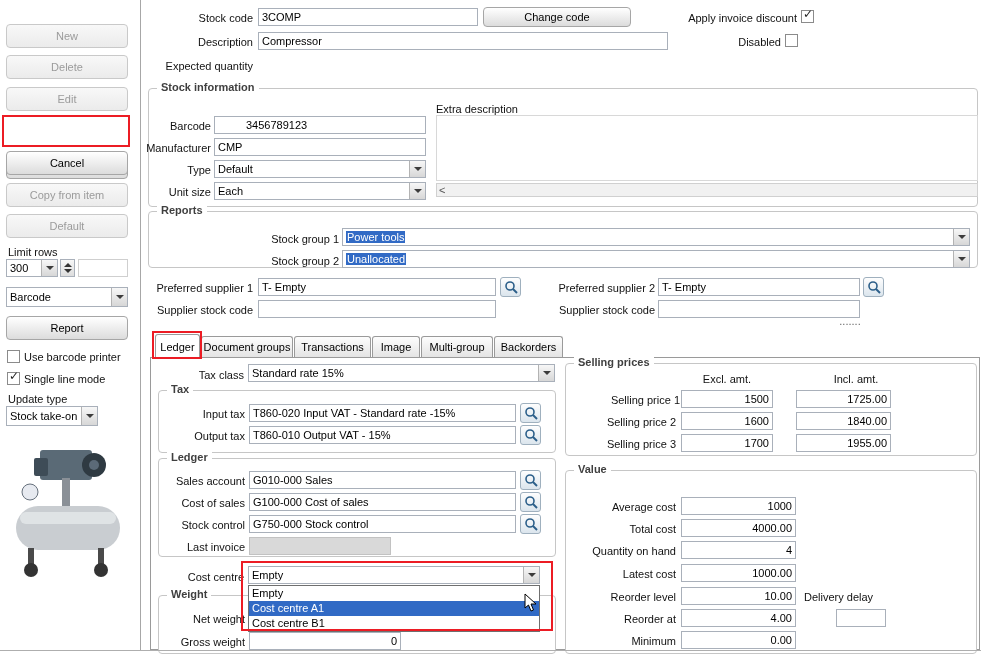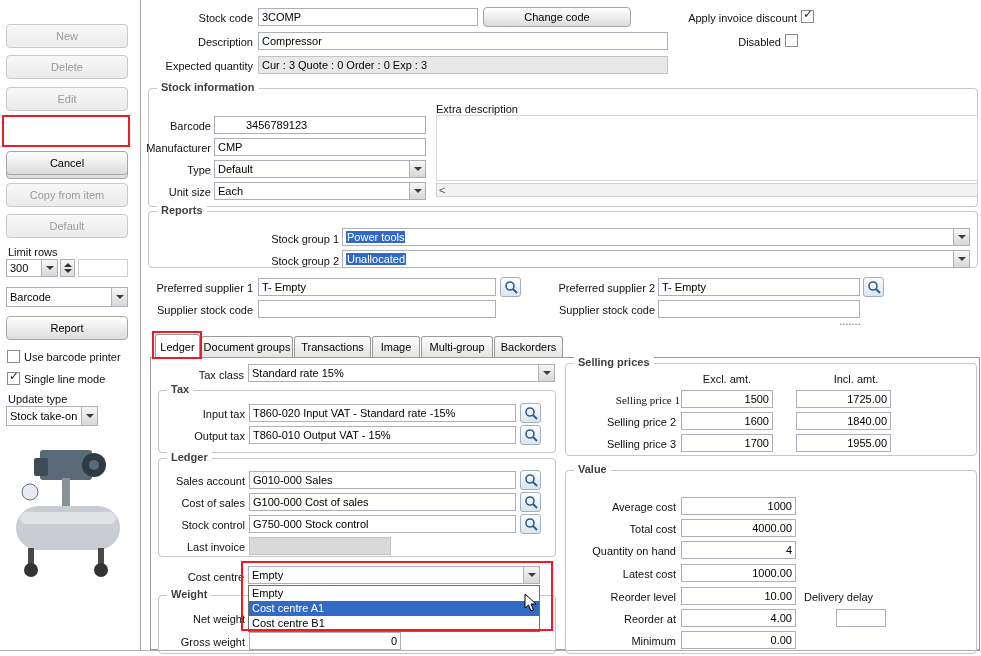--- a/index.html
+++ b/index.html
@@ -123,21 +123,20 @@
   <span class="cb" style="left:801px;top:10px;">
       <span class="tick">✓</span>
     </span>
 
   <div class="lbl" style="left:150px;top:35px;width:103px;">Description</div>
   <div class="field" style="left:258px;top:32px;width:410px;">Compressor</div>
   <div class="lbl" style="left:683px;top:35px;width:98px;">Disabled</div>
   <span class="cb" style="left:785px;top:34px;"></span>
 
   <div class="lbl" style="left:150px;top:59px;width:103px;">Expected quantity</div>
-  <div class="field ro" style="left:258px;top:56px;width:410px;">Cur : 3 Quote : 0 Order : 0 Exp : 3</div>
 
   <div class="group" style="left:148px;top:88px;width:830px;height:119px;">
     <div class="gtitle">Stock information</div>
     <div class="lbl" style="left:-6px;top:30px;width:68px;">Barcode</div>
     <div class="field" style="left:65px;top:27px;width:212px;padding-left:31px;">3456789123</div>
     <div class="lbl" style="left:-6px;top:52px;width:68px;">Manufacturer</div>
     <div class="field" style="left:65px;top:49px;width:212px;">CMP</div>
     <div class="lbl" style="left:-6px;top:74px;width:68px;">Type</div>
     <div class="combo" style="left:65px;top:71px;width:212px;">
       <span>Default</span>
@@ -271,21 +270,21 @@
     <div class="field num" style="left:90px;top:13px;width:152px;"></div>
     <div class="lbl" style="left:0;top:39px;width:86px;">Gross weight</div>
     <div class="field num" style="left:90px;top:36px;width:152px;">0</div>
   </div>
 
   <div class="group" style="left:565px;top:363px;width:412px;height:93px;">
     <div class="gtitle">Selling prices</div>
     <div class="hdr" style="left:111px;top:9px;width:100px;">Excl. amt.</div>
     <div class="hdr" style="left:240px;top:9px;width:100px;">Incl. amt.</div>
 
-    <div class="lbl" style="left:4px;top:29px;width:110px;font-family:Liberation Serif, serif;">Selling price 1</div>
+    <div class="lbl" style="left:4px;top:29px;width:110px;">Selling price 1</div>
     <div class="field num" style="left:115px;top:26px;width:92px;">1500</div>
     <div class="field num" style="left:230px;top:26px;width:95px;">1725.00</div>
 
     <div class="lbl" style="left:0;top:51px;width:110px;">Selling price 2</div>
     <div class="field num" style="left:115px;top:48px;width:92px;">1600</div>
     <div class="field num" style="left:230px;top:48px;width:95px;">1840.00</div>
 
     <div class="lbl" style="left:0;top:73px;width:110px;">Selling price 3</div>
     <div class="field num" style="left:115px;top:70px;width:92px;">1700</div>
     <div class="field num" style="left:230px;top:70px;width:95px;">1955.00</div>

